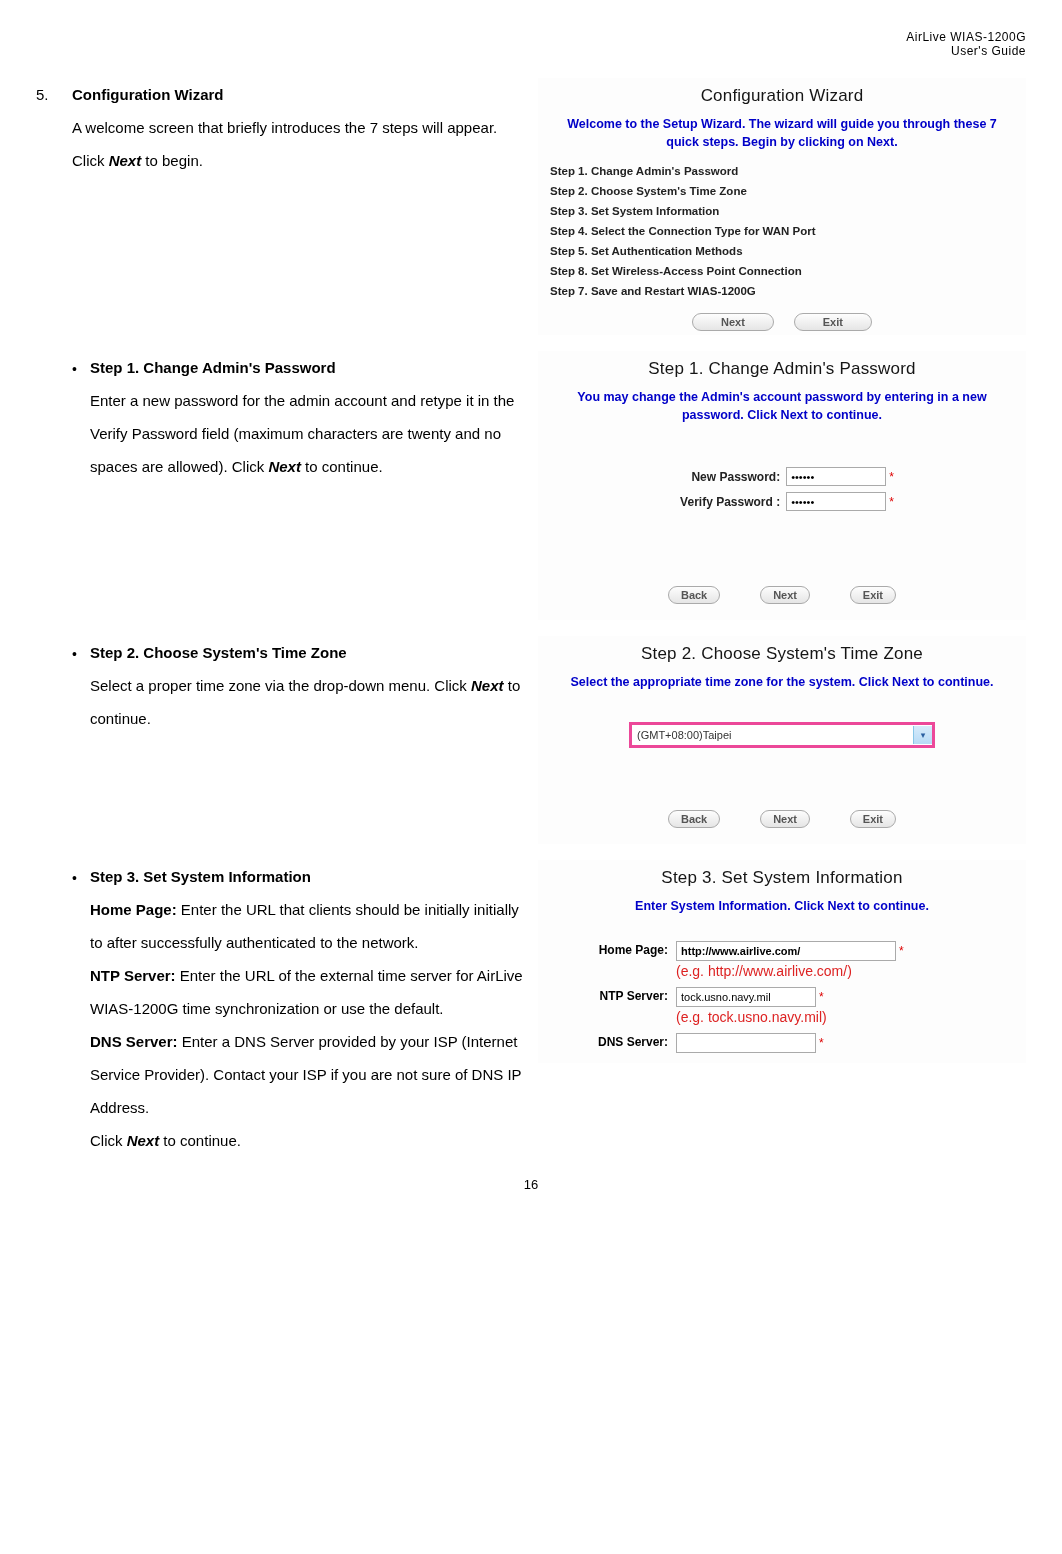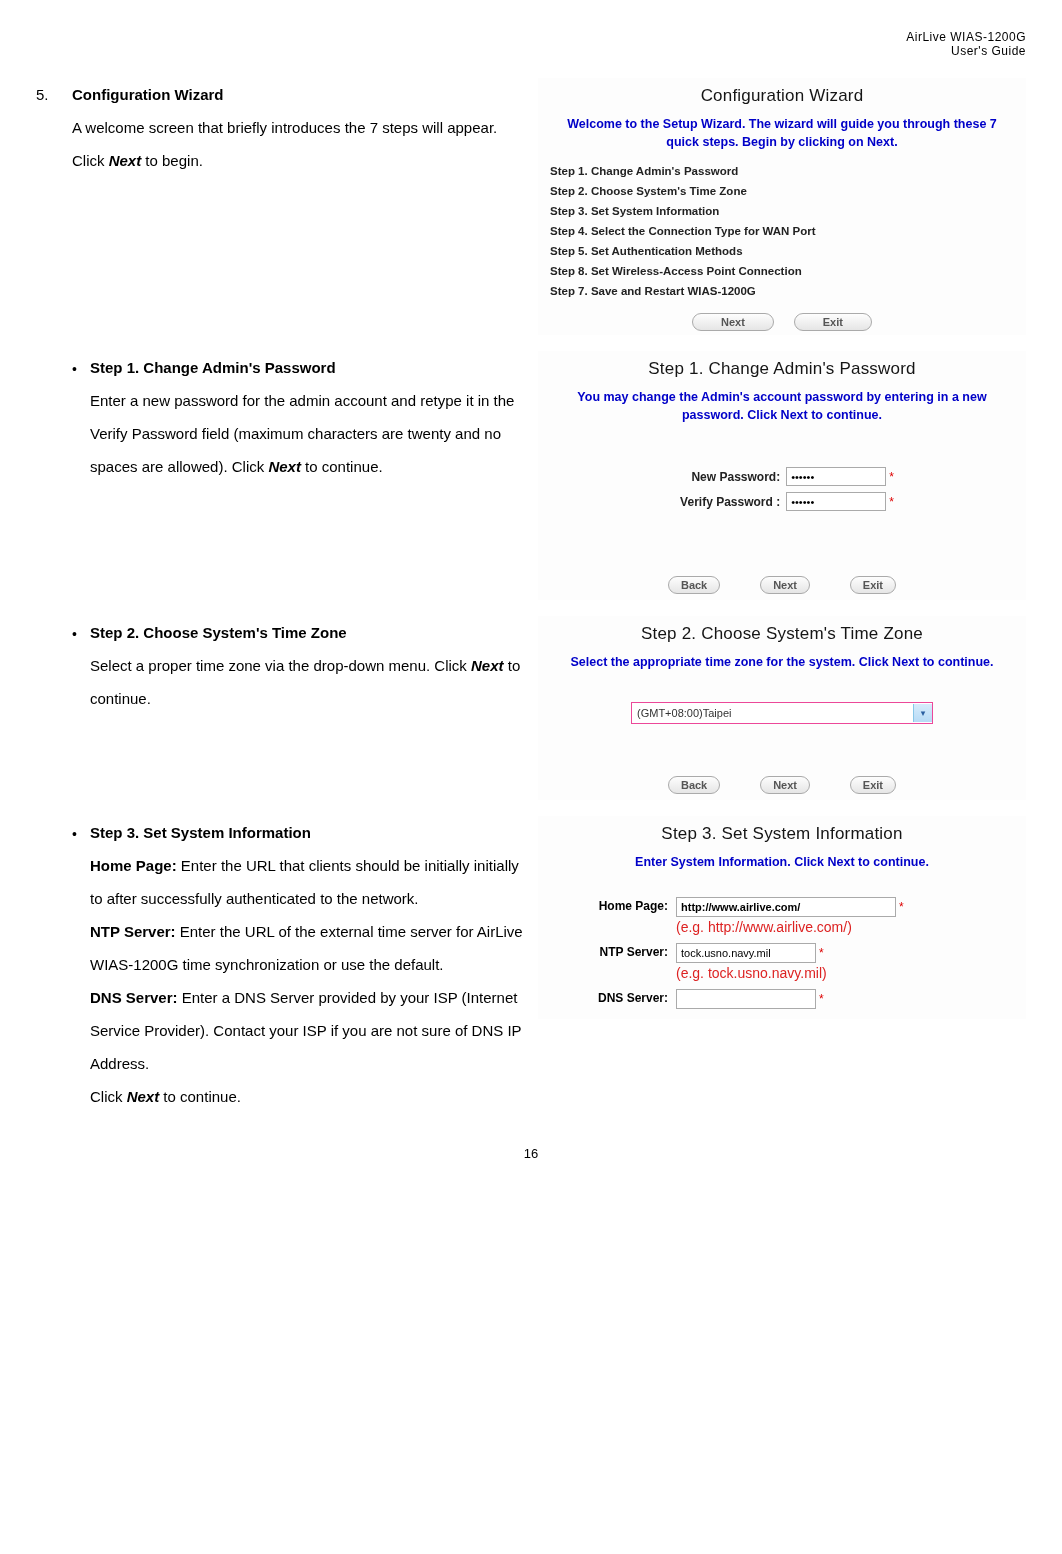--- a/index.html
+++ b/index.html
@@ -97,21 +97,21 @@
       padding: 2px 28px;
       font-size: 11px;
       color: #555;
       margin: 0 8px;
       font-weight: bold;
     }
     .btn-row-top {
       text-align: center;
       padding: 2px 0 6px;
     }
-    .btn-row-top .btn { padding: 2px 12px; margin: 0 18px; }
+    .btn-row-top .btn { padding: 2px 12px; margin: 10px 18px; }
 
     .form-row {
       display: flex;
       justify-content: center;
       align-items: center;
       padding: 3px 0;
       font-size: 12px;
     }
     .form-row .lbl {
       width: 110px;
@@ -129,21 +129,21 @@
       height: 15px;
     }
     .form-row .ast { color: #d00; padding-left: 3px; }
 
     .tz-select {
       display: flex;
       justify-content: center;
       padding: 20px 0 50px;
     }
     .tz-select .sel {
-      border: 1px solid #ec4899;
+      border: 3px solid #ec4899;
       background: #fff;
       display: flex;
       align-items: center;
       width: 300px;
       height: 20px;
       font-size: 11px;
     }
     .tz-select .sel .txt { flex: 1; padding: 0 5px; color: #333; }
     .tz-select .sel .dd {
       width: 18px; height: 18px;
@@ -183,21 +183,21 @@
       font-size: 14px;
       padding-top: 2px;
     }
     .w-long { width: 210px; font-weight: bold; }
     .w-med { width: 130px; }
     .ast-r { color: #d00; padding-left: 3px; font-size: 12px; }
 
     .page-num {
       text-align: center;
       font-size: 13px;
-      margin-top: 33px;
+      margin-top: 20px;
     }
     .sp { height: 30px; }
   </style>
 </head>
 <body>
 
 <div class="header-right">
   <div>AirLive WIAS-1200G</div>
   <div>User's Guide</div>
 </div>

